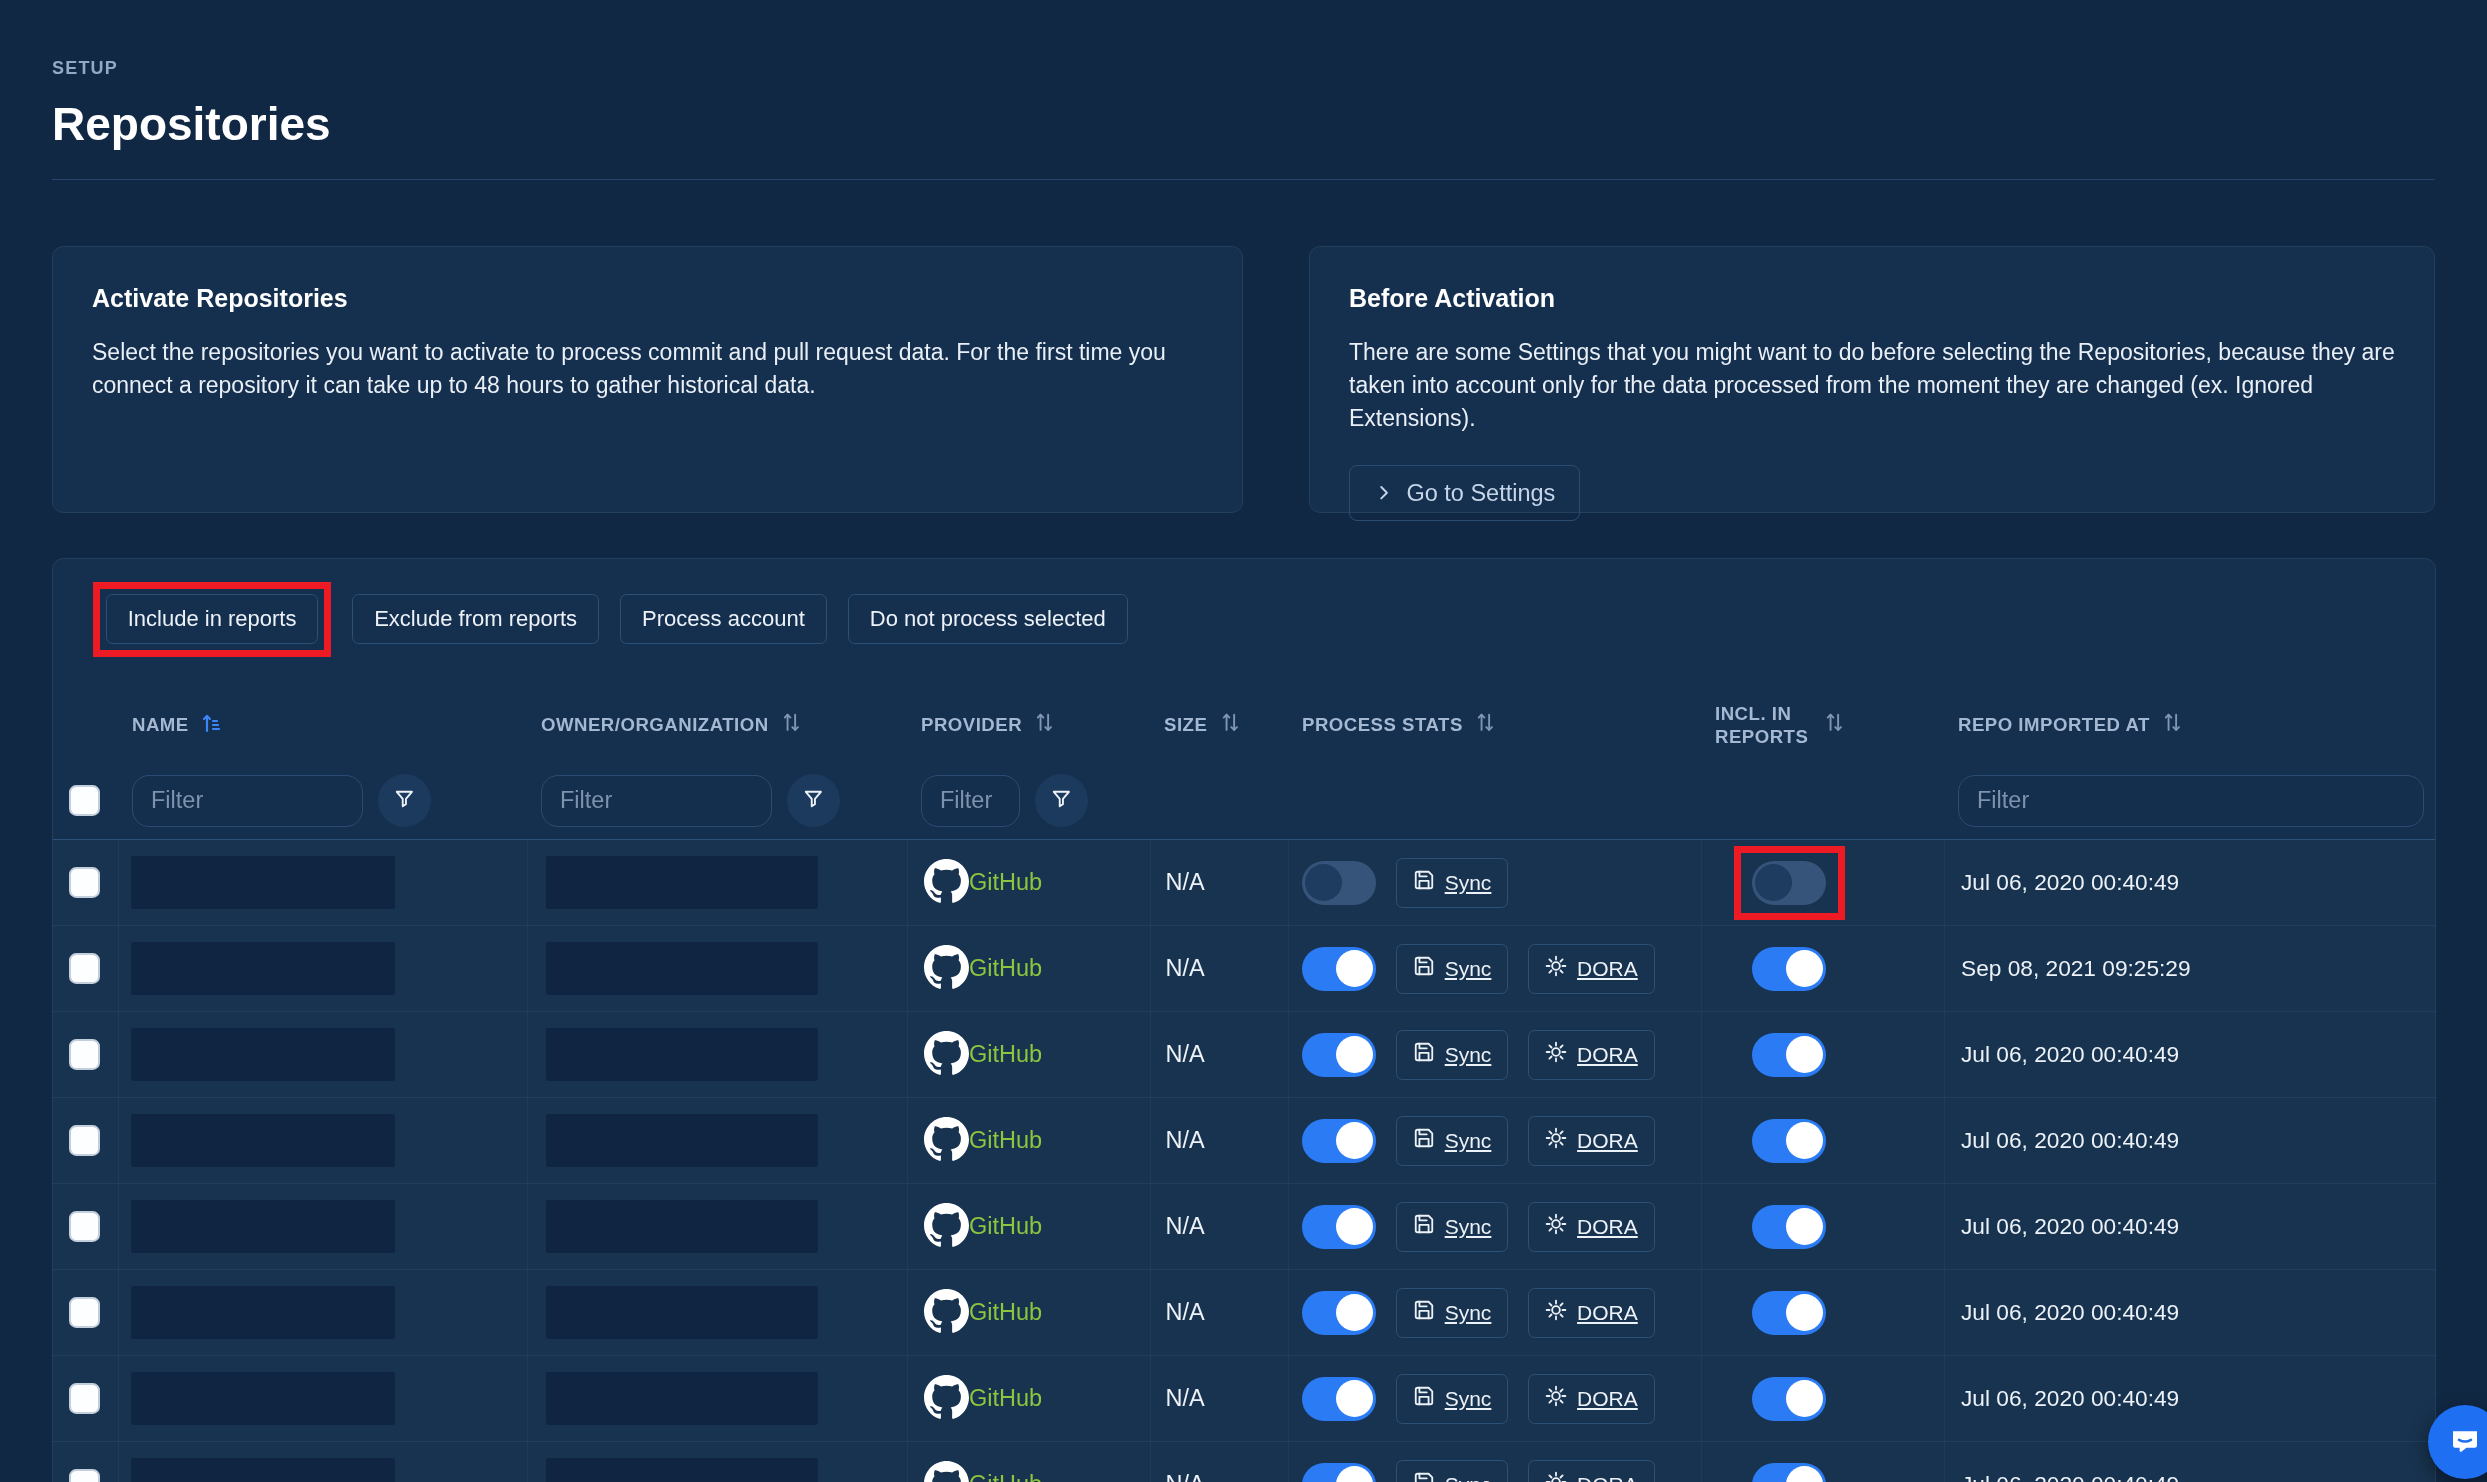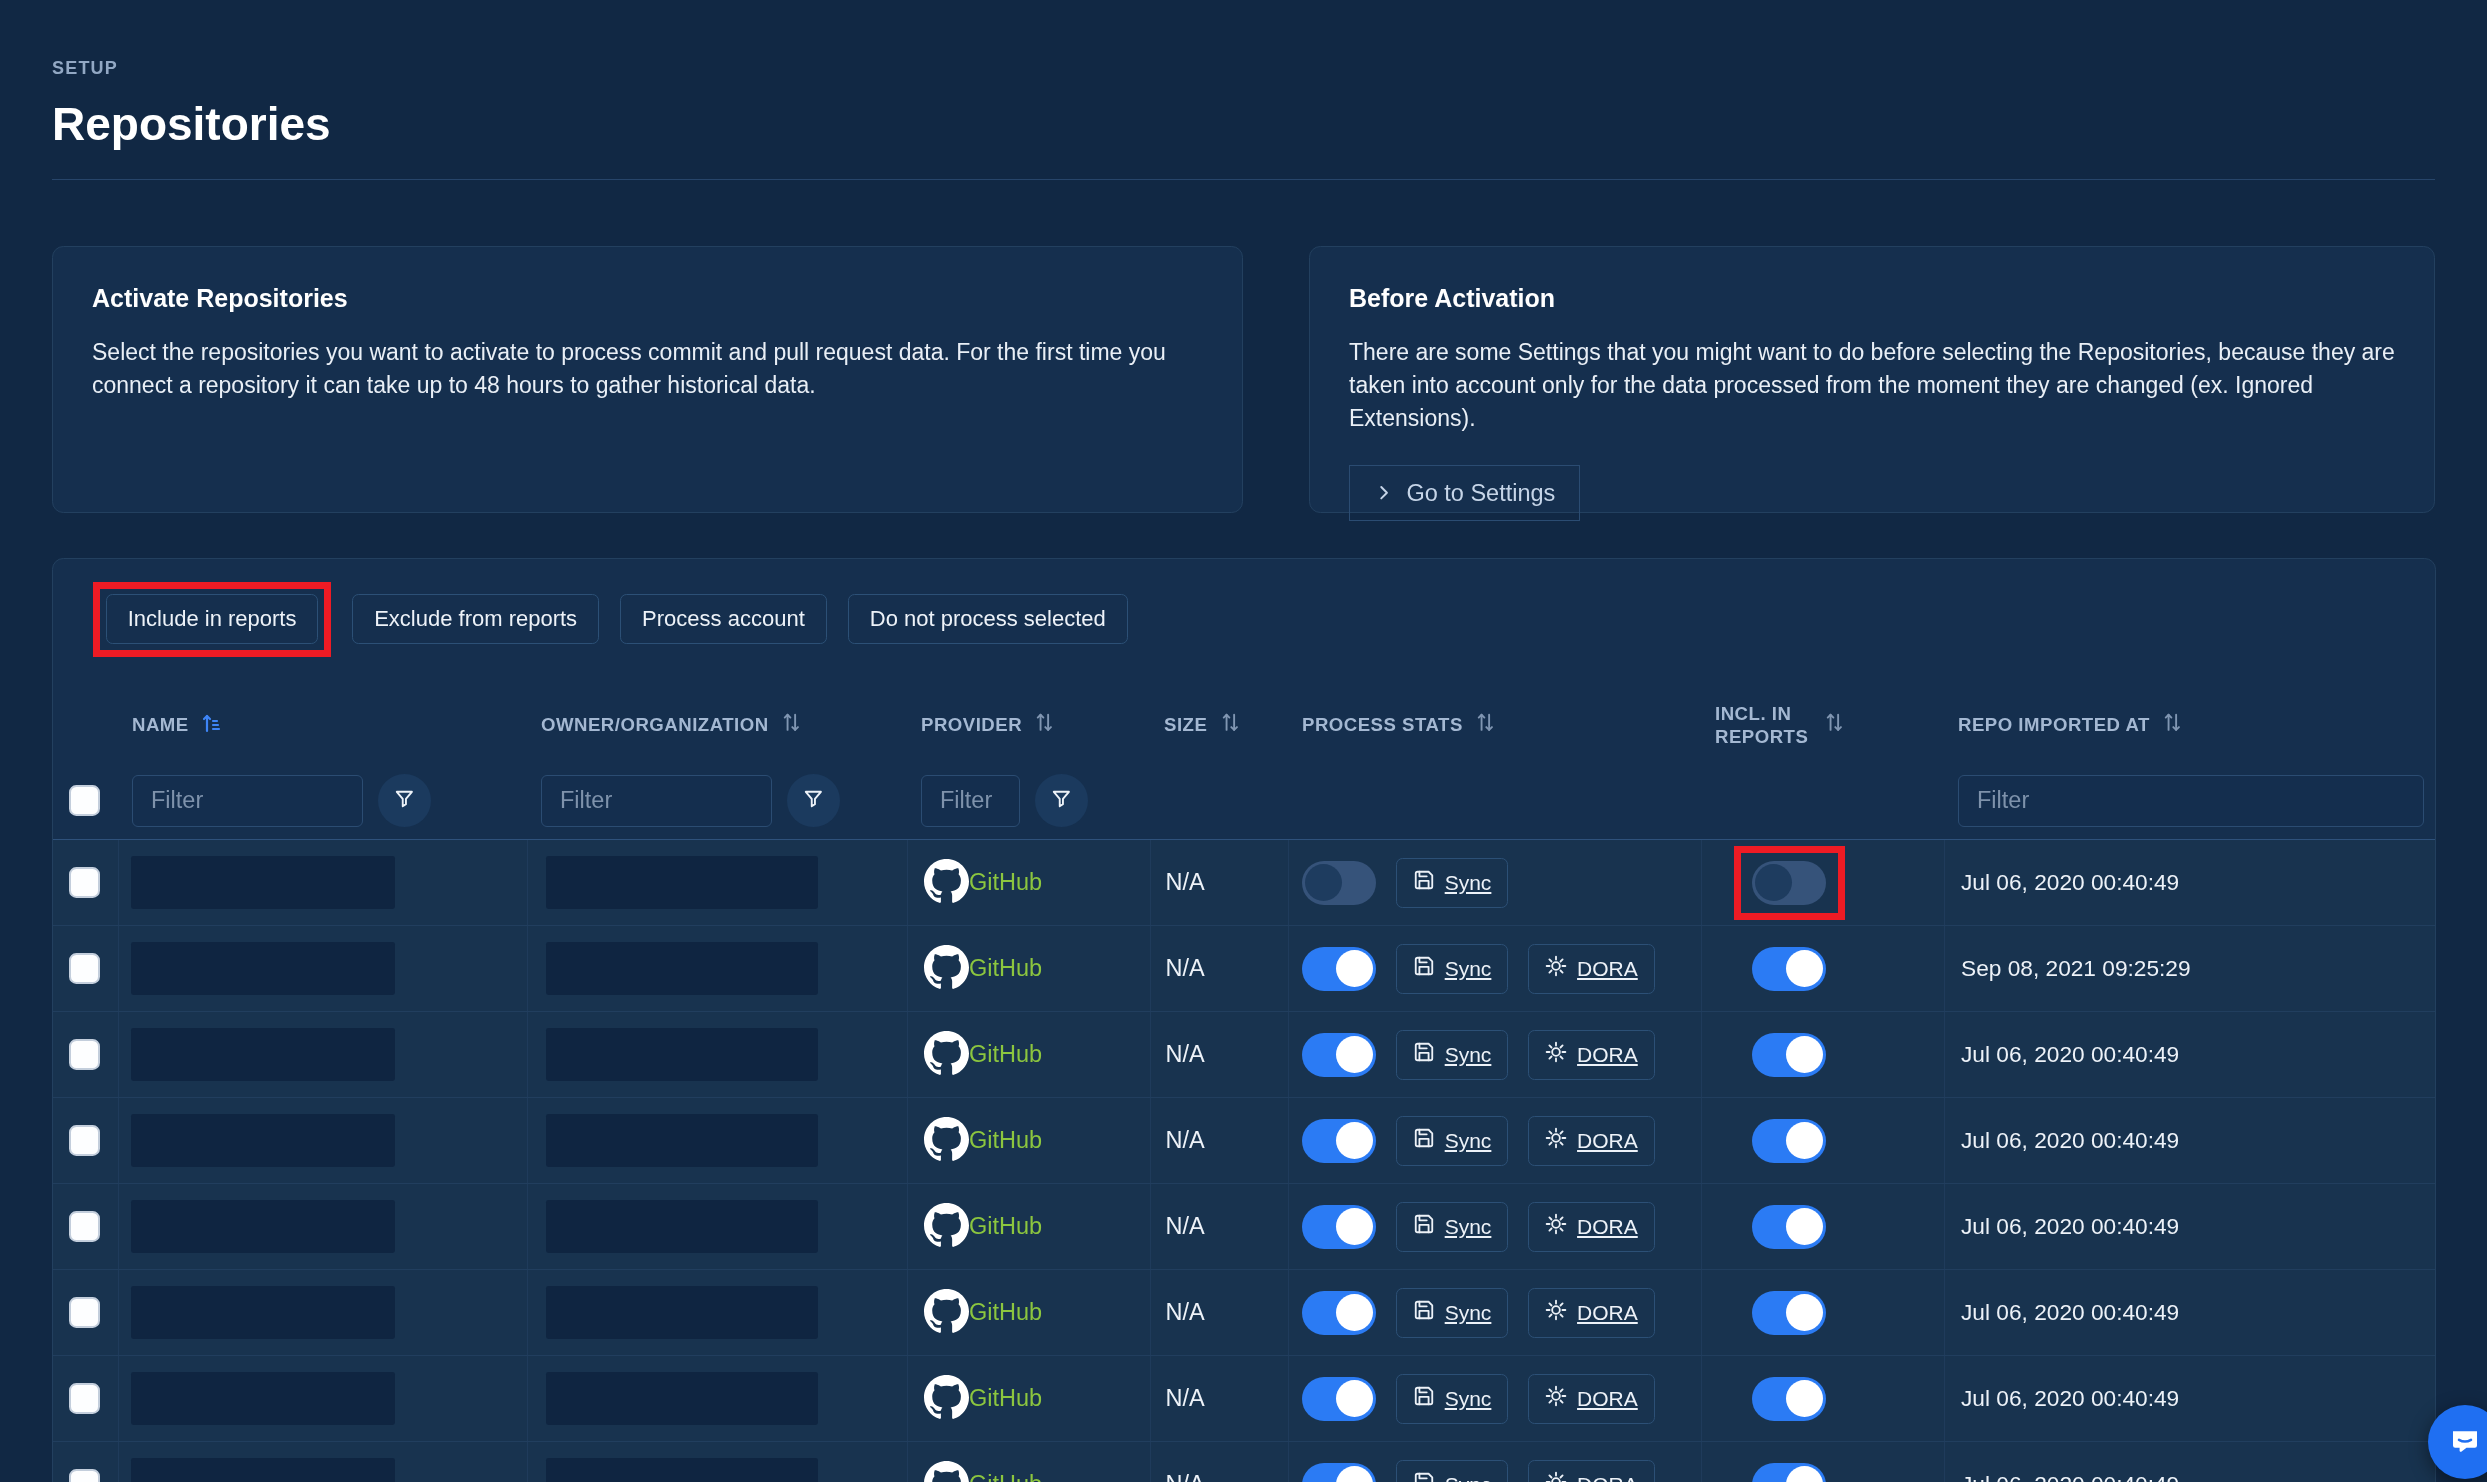--- a/index.html
+++ b/index.html
@@ -22,21 +22,21 @@
   .head-divider{margin:27.5px 52px 0 52px;height:1.6px;background:#27456A;}
 
   
   .cards{display:flex;gap:66px;margin:66px 52px 0 52px;}
   .card{background:var(--card-bg);border:0.8px solid var(--card-border);border-radius:11.3px;padding:37px 39px;height:267px;}
   .card.activate{width:1191px;}
   .card.before{flex:1;}
   .card h2{font-size:25px;font-weight:700;color:#fff;}
   .card p{margin-top:22.7px;font-size:23px;line-height:1.45;color:#E9EFF6;max-width:1125px;}
   .goto-btn{margin-top:29px;display:inline-flex;align-items:center;gap:13px;background:transparent;
-    border:1.6px solid var(--input-border);border-radius:0;padding:13.8px 24px;color:#C6D5E8;font-size:23.5px;cursor:pointer;font-family:inherit;}
+    border:1.6px solid var(--input-border);border-radius:8px;padding:13.8px 24px;color:#C6D5E8;font-size:23.5px;cursor:pointer;font-family:inherit;}
   .goto-btn svg{display:block;}
 
   
   .table-card{position:absolute;left:52px;top:558px;width:2384px;height:1133px;background:var(--card-bg);
     border:0.8px solid var(--card-border);border-radius:11.3px 11.3px 0 0;overflow:hidden;}
 
   .toolbar{display:flex;align-items:center;justify-content:space-between;padding:22.7px 13px 13px 40px;}
   .tb-left{display:flex;align-items:center;gap:21px;}
   .tb-right{display:flex;align-items:center;gap:18px;}
   .tb-btn{display:inline-flex;align-items:center;gap:11.3px;background:transparent;border:1.6px solid var(--btn-border);
@@ -51,21 +51,21 @@
   .thead{margin-top:18px;min-height:74px;}
   .th{display:flex;align-items:center;gap:11.3px;padding-left:13px;font-size:18.6px;font-weight:700;
       letter-spacing:0.5px;color:#A4B8D2;text-transform:uppercase;}
   .th .lbl{line-height:1.25;}
   .th.incl .lbl{display:inline-block;width:97px;}
   .th svg{flex:none;}
 
   .filter-row{height:78px;border-bottom:1.6px solid #2E517B;align-items:center;}
   .fcell{display:flex;align-items:center;gap:14.6px;padding-left:13px;}
   .fcell.last{padding-right:11.3px;}
-  .filter-input{height:52px;background:var(--input-bg);border:1.6px solid var(--input-border);border-radius:6px;
+  .filter-input{height:52px;background:var(--input-bg);border:1.6px solid var(--input-border);border-radius:17px;
     color:var(--text);font-size:23.5px;padding:0 18px;outline:none;font-family:inherit;}
   .filter-input::placeholder{color:var(--ph);}
   .fi-name{width:231px;} .fi-owner{width:231px;} .fi-provider{width:99px;} .fi-date{width:100%;}
   .funnel-btn{width:53px;height:53px;border-radius:50%;background:#1B3A5E;border:none;display:inline-flex;
     align-items:center;justify-content:center;cursor:pointer;flex:none;}
 
   .tbody{background:var(--rows-bg);}
   .trow{height:86px;border-bottom:1.6px solid var(--row-border);}
   .cell{height:100%;display:flex;align-items:center;border-right:1.6px solid var(--col-border);}
   .cell:last-child{border-right:none;}

